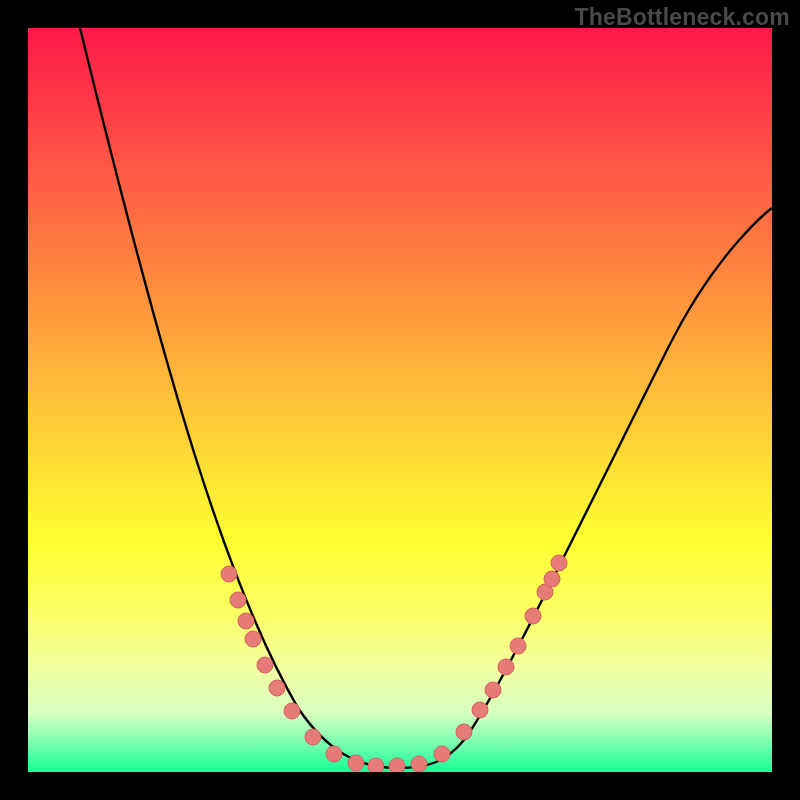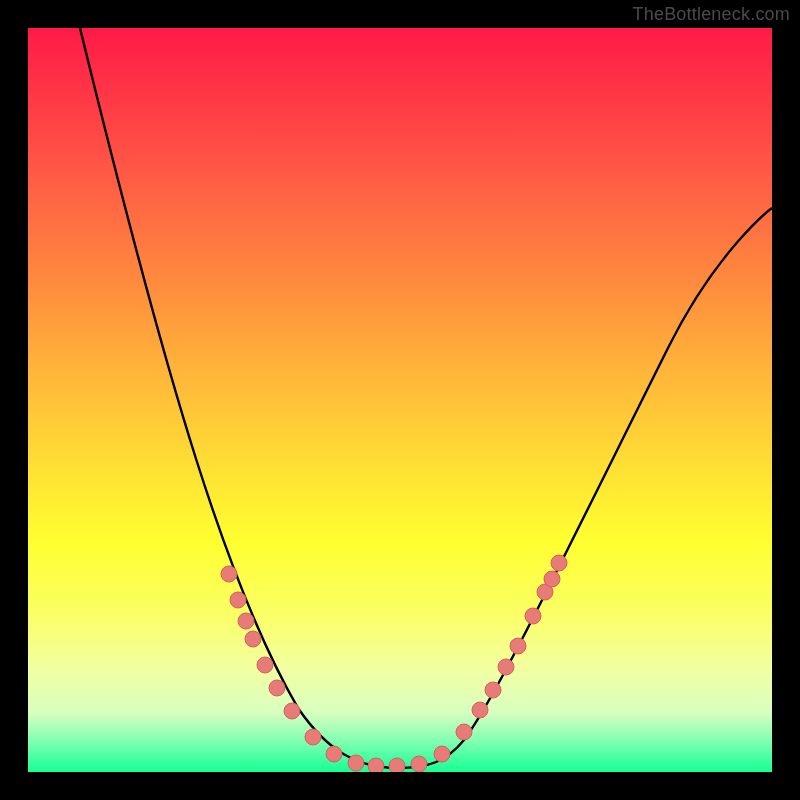--- a/index.html
+++ b/index.html
@@ -38,22 +38,22 @@
        #d8ffc0 92%,
        #7dffb0 96%,
        #2fff9d 99%,
        #17ff90 100%);
   }
   .watermark {
     position: absolute;
     top: 4px;
     right: 10px;
     color: #4a4a4a;
-    font-size: 18px;
-    font-weight: 400;
+    font-size: 23px;
+    font-weight: 700;
     letter-spacing: 0.2px;
     user-select: none;
   }
   svg.curve {
     position: absolute;
     left: 0;
     top: 0;
     width: 744px;
     height: 744px;
   }

